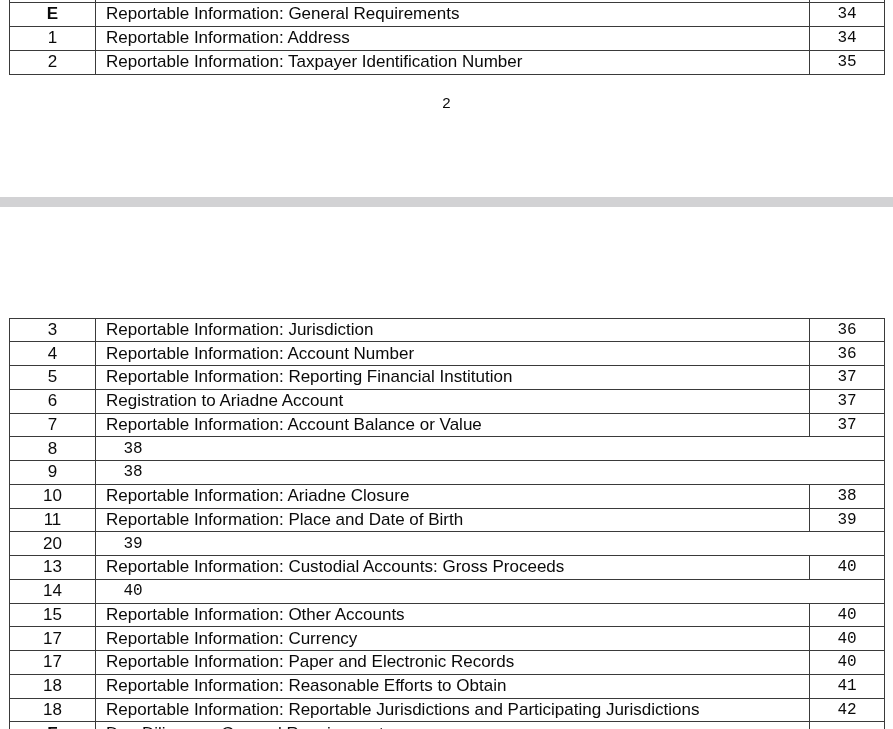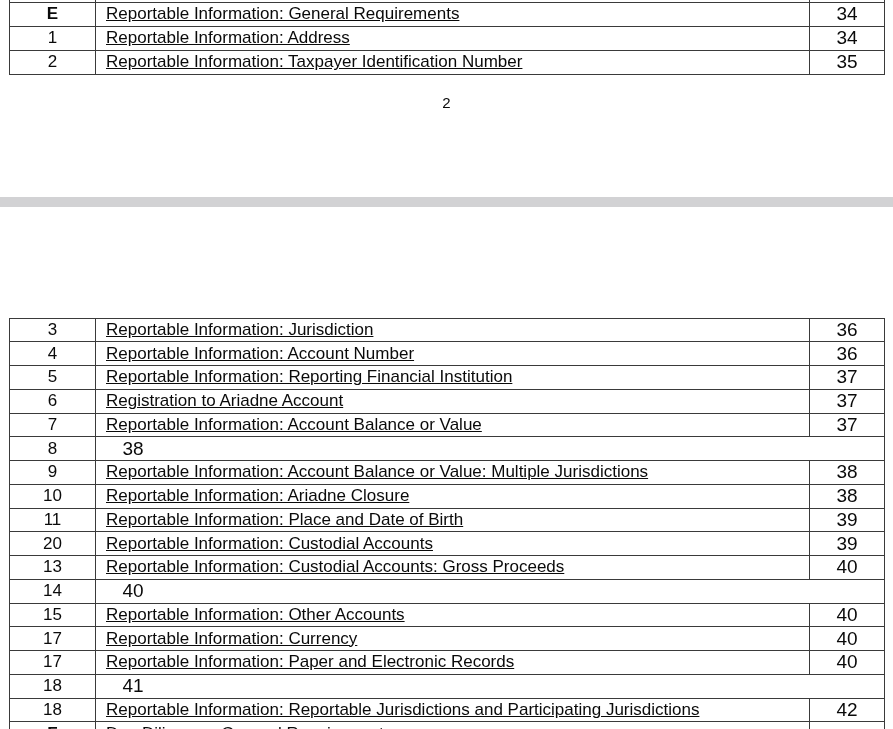--- a/index.html
+++ b/index.html
@@ -63,26 +63,26 @@
     width: 86px;
     justify-content: center;
     font-size: 17px;
     border-right: 1px solid var(--border-color);
   }
   .col-title {
     flex: 1;
     padding-left: 10px;
     font-size: 17px;
     border-right: 1px solid var(--border-color);
-    text-decoration: underline;
   }
   .col-page {
     width: 74px;
     justify-content: center;
-    font-size: 19px;
+    font-size: 16px;
+    font-family: Liberation Mono, monospace;
   }
   .section-row .col-num { font-weight: bold; }
 
   .page-footer-number {
     position: absolute;
     top: 94px; left: 0;
     width: 100%;
     text-align: center;
     font-size: 15px;
   }
@@ -156,39 +156,37 @@
           <div class="cell col-page">37</div>
         </div>
 
         <div class="toc-row">
           <div class="cell col-num">8</div>
           <div class="cell col-page">38</div>
         </div>
 
         <div class="toc-row">
           <div class="cell col-num">9</div>
-          <div class="cell col-title">Reportable Information: Account Balance or Value: Multiple Jurisdictions</div>
           <div class="cell col-page">38</div>
         </div>
 
         <div class="toc-row">
           <div class="cell col-num">10</div>
           <div class="cell col-title">Reportable Information: Ariadne Closure</div>
           <div class="cell col-page">38</div>
         </div>
 
         <div class="toc-row">
           <div class="cell col-num">11</div>
           <div class="cell col-title">Reportable Information: Place and Date of Birth</div>
           <div class="cell col-page">39</div>
         </div>
 
         <div class="toc-row">
           <div class="cell col-num">20</div>
-          <div class="cell col-title">Reportable Information: Custodial Accounts</div>
           <div class="cell col-page">39</div>
         </div>
 
         <div class="toc-row">
           <div class="cell col-num">13</div>
           <div class="cell col-title">Reportable Information: Custodial Accounts: Gross Proceeds</div>
           <div class="cell col-page">40</div>
         </div>
 
         <div class="toc-row">
@@ -209,20 +207,21 @@
         </div>
 
         <div class="toc-row">
           <div class="cell col-num">17</div>
           <div class="cell col-title">Reportable Information: Paper and Electronic Records</div>
           <div class="cell col-page">40</div>
         </div>
 
         <div class="toc-row">
           <div class="cell col-num">18</div>
+          <div class="cell col-title">Reportable Information: Reasonable Efforts to Obtain</div>
           <div class="cell col-page">41</div>
         </div>
 
         <div class="toc-row">
           <div class="cell col-num">18</div>
           <div class="cell col-title">Reportable Information: Reportable Jurisdictions and Participating Jurisdictions</div>
           <div class="cell col-page">42</div>
         </div>
 
         <div class="toc-row section-row">

